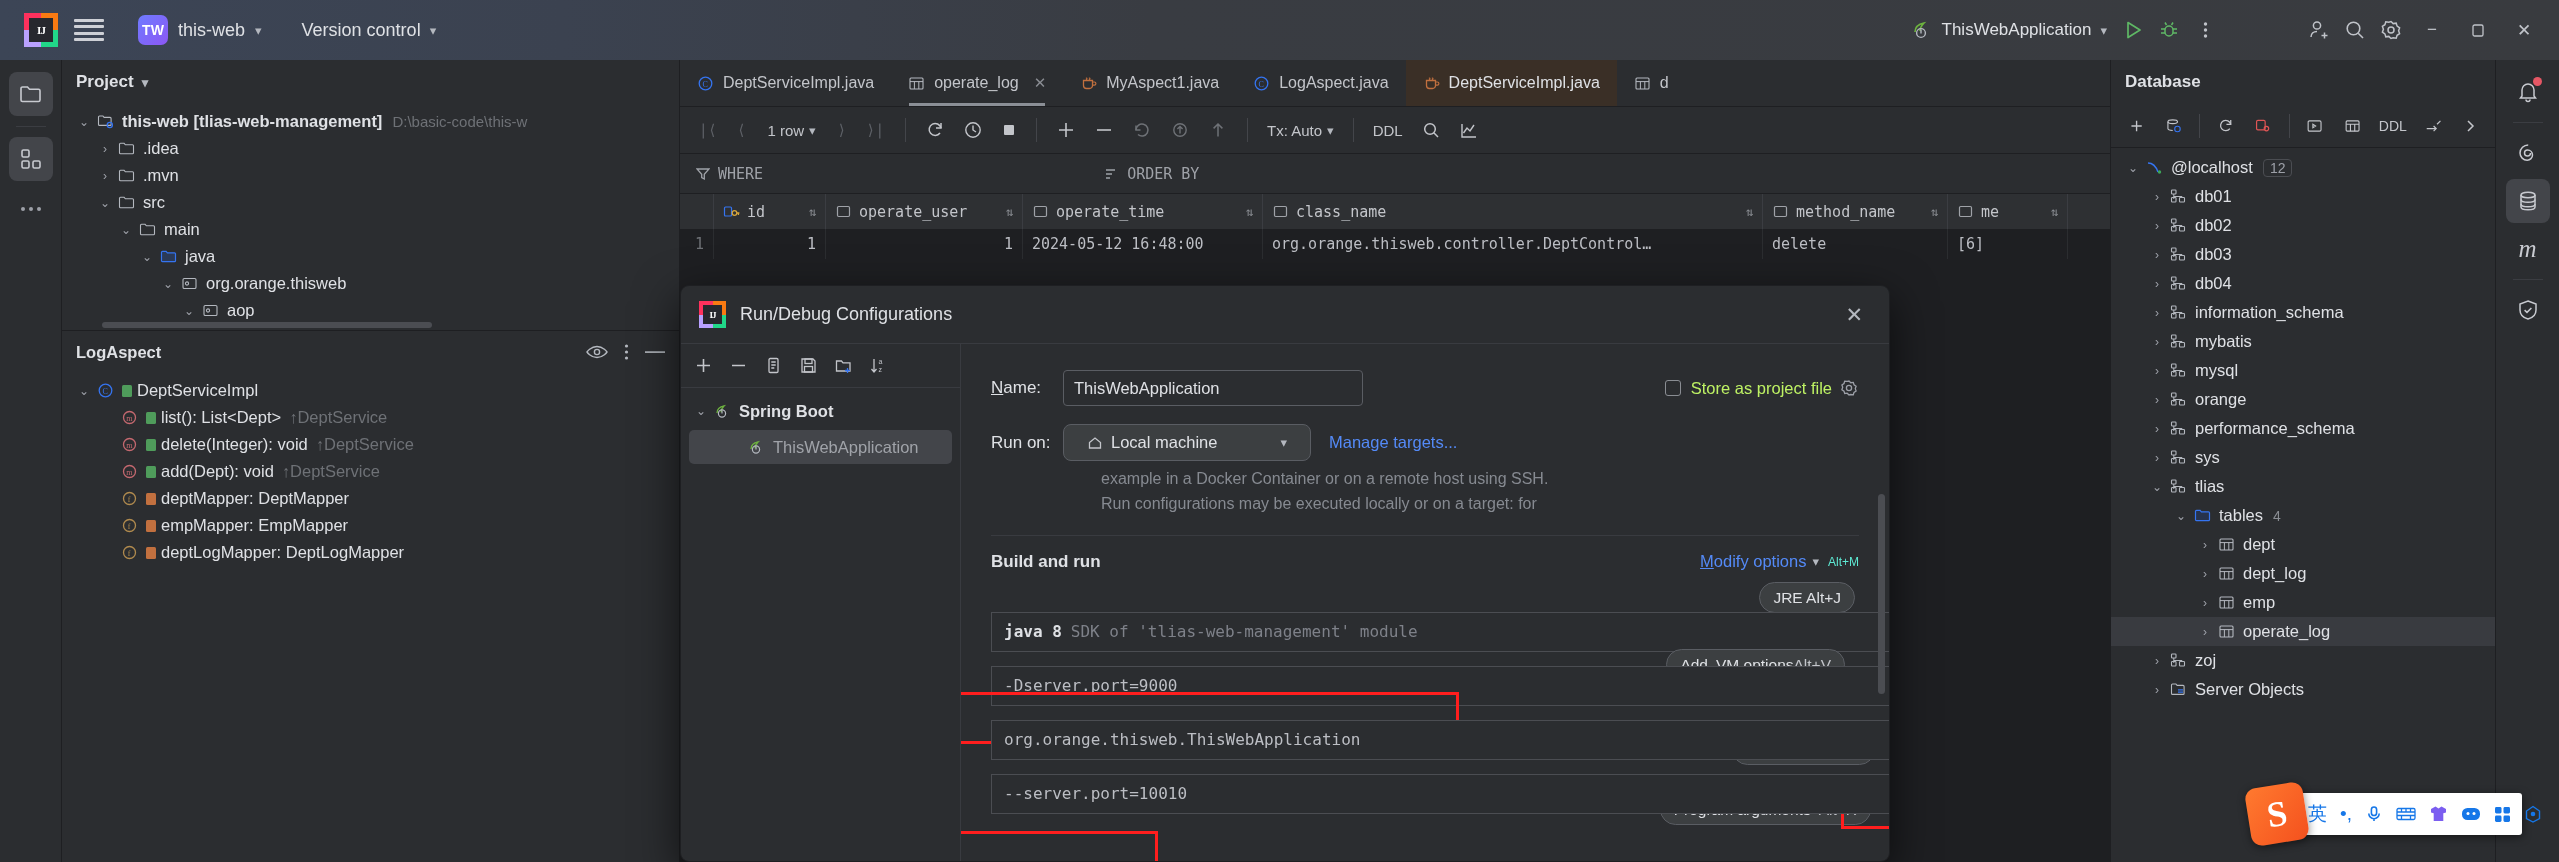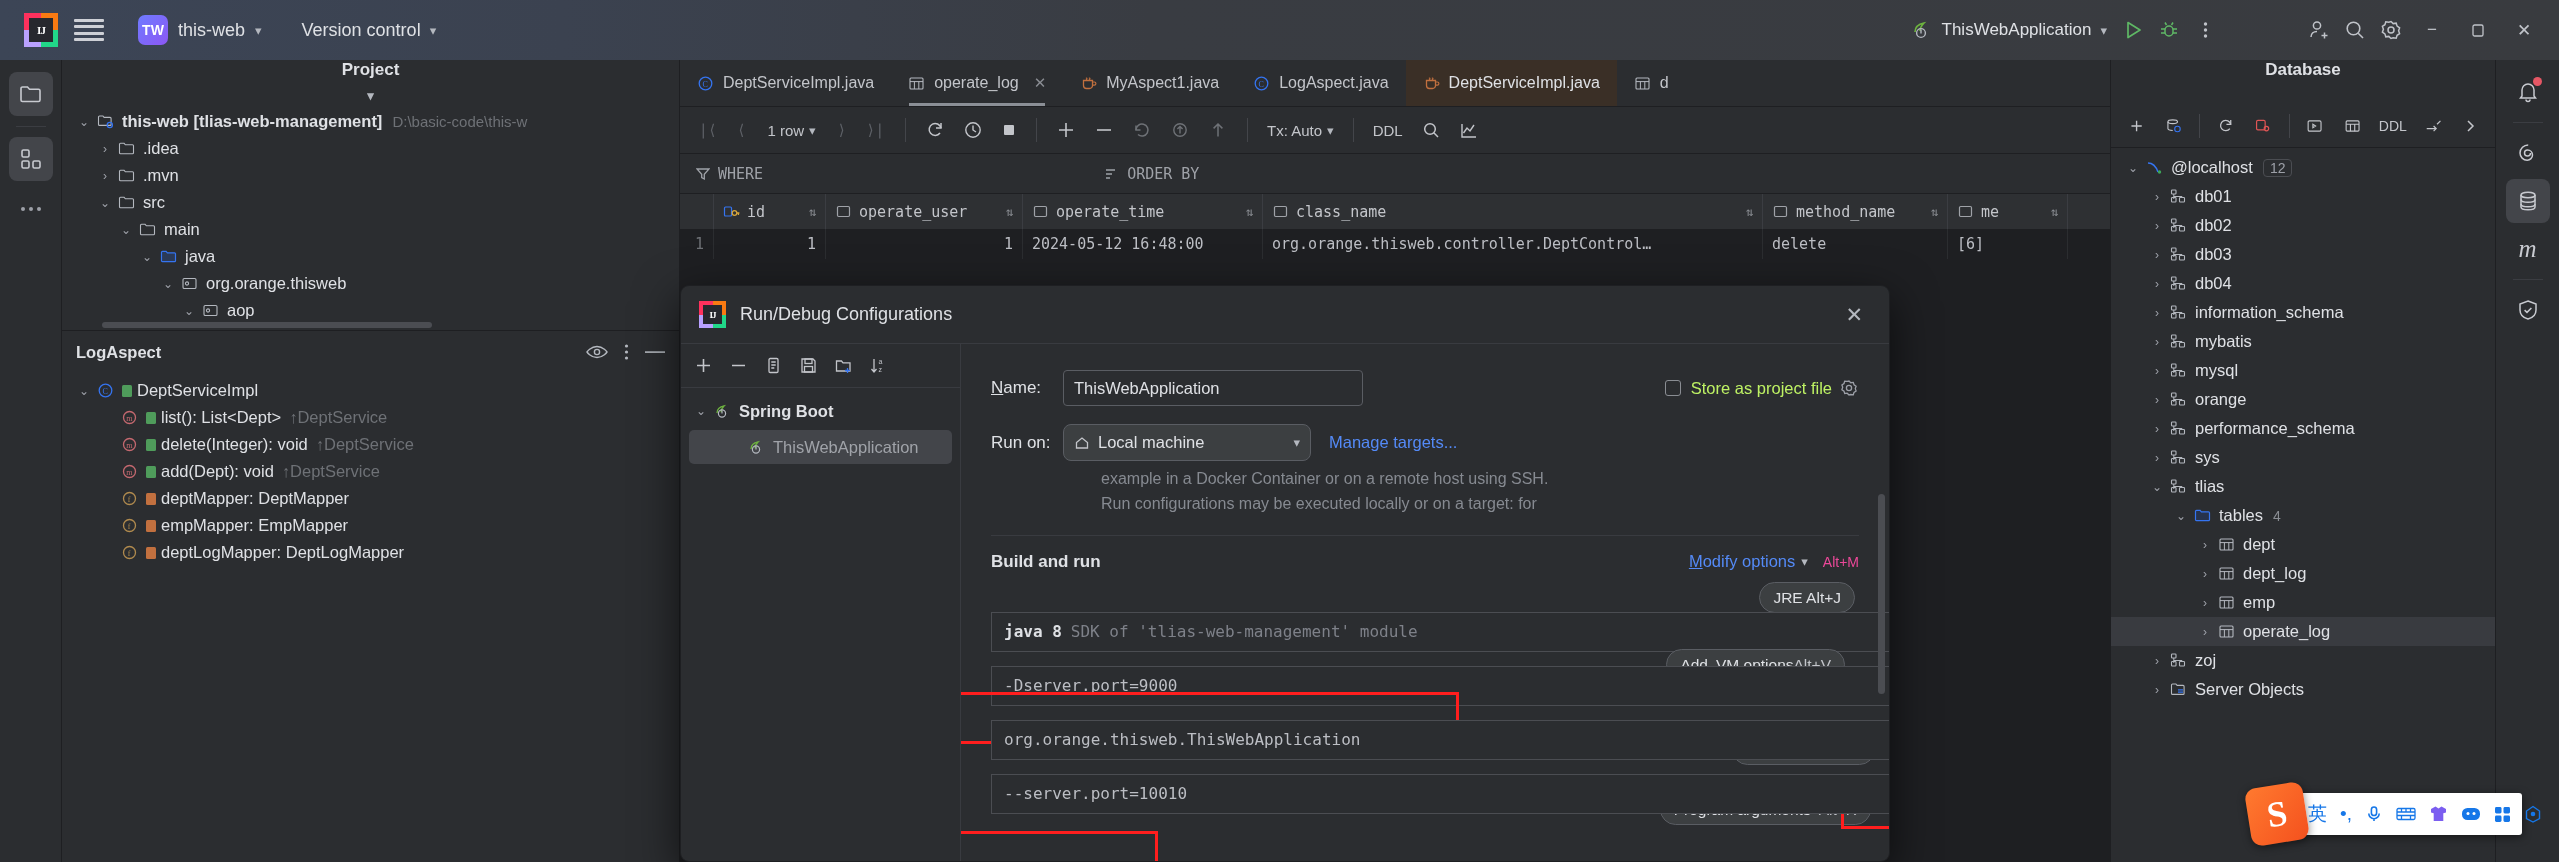--- a/index.html
+++ b/index.html
@@ -64,21 +64,21 @@
   .rail-btn.active { background:#43454a; }
   .rail-sep { width:30px;height:1px;background:#3b3d42;margin:4px 0; }
 
   
   .projpanel {
     position:absolute; left:62px; top:60px; width:618px; height:270px;
     background:#2b2d30; border-right:1px solid #1e1f22;
   }
   .panel-head {
     height:44px; display:flex; align-items:center; padding:0 14px; gap:8px;
-    font-size:17px; font-weight:bold; color:#dfe1e5;flex-direction:column;
+    font-size:17px; font-weight:bold; color:#dfe1e5;
   }
   .tree { font-size:16.5px; padding-top:4px; position:relative; }
   .trow { display:flex; align-items:center; height:27px; padding-right:6px; cursor:pointer;
     white-space:nowrap; }
   .tarrow { width:20px; text-align:center; color:#9da0a8; font-size:12px; flex:none; }
   .tic { width:22px; height:18px; margin-right:6px; display:flex; align-items:center;
     justify-content:center; flex:none; }
   .tname { color:#dfe1e5; }
   .tpath { color:#6e7176; margin-left:10px; font-size:15px; }
   .bold { font-weight:bold; }
@@ -173,21 +173,21 @@
   .dlg-right { flex:1; position:relative; padding:26px 30px 0 30px; overflow:hidden; }
   .frow { display:flex; align-items:center; margin-bottom:18px; }
   .flabel { font-size:17px; color:#dfe1e5; width:72px; flex:none; }
   .ul { text-decoration:underline; }
   .finput {
     height:36px; background:#2b2d30; border:1px solid #5a5d63; border-radius:4px;
     color:#dfe1e5; font-size:16.5px; padding:0 10px; display:flex; align-items:center;
   }
   .fselect {
     height:37px; background:#3c3f41; border:1px solid #5a5d63; border-radius:8px;
-    color:#dfe1e5; font-size:16.5px; padding:0 10px; display:flex; align-items:center; gap:8px;
+    color:#dfe1e5; font-size:16.5px; padding:0 23px; display:flex; align-items:center; gap:8px;
   }
   .link { color:#548af7; font-size:16.5px; cursor:pointer; }
   .checkrow { display:flex; align-items:center; gap:10px; font-size:16.5px; color:#bef264;
      cursor:pointer; }
   .cbox { width:16px;height:16px;border:1px solid #8a8d93;border-radius:3px; }
   .hint { color:#868a91; font-size:16px; line-height:1.55; margin:4px 0 0 110px; }
   .hr { height:1px; background:#393b40; margin:18px 0 16px 0; }
   .sectitle { font-size:17px; font-weight:bold; color:#dfe1e5; }
   .fieldbox {
     height:40px; background:#2b2d30; border:1px solid #4b4d52;
@@ -1229,21 +1229,21 @@
           <div>Run configurations may be executed locally or on a target: for</div>
         </div>
 
         <div class="hr"></div>
 
         <div style="display:flex;align-items:center">
           <span class="sectitle">Build and run</span>
           <span style="flex:1"></span>
           <span class="link"><span class="ul">M</span>odify options</span>
           <span class="chev" style="margin-left:6px">▾</span>
-          <span style="margin-left:15px;color:#ec4899;font-size:14px">Alt+M</span>
+          <span style="margin-left:9px;color:#5eead4;font-size:12px">Alt+M</span>
         </div>
 
         <div class="tip" style="right:34px; top:238px;">JRE Alt+J</div>
 
         <div class="fieldbox" style="margin-top:40px;width:988px">
           <b style="color:#dfe1e5">java 8</b>
           <span style="color:#7e8189;margin-left:9px">SDK of 'tlias-web-management' module</span>
 
         </div>
 

